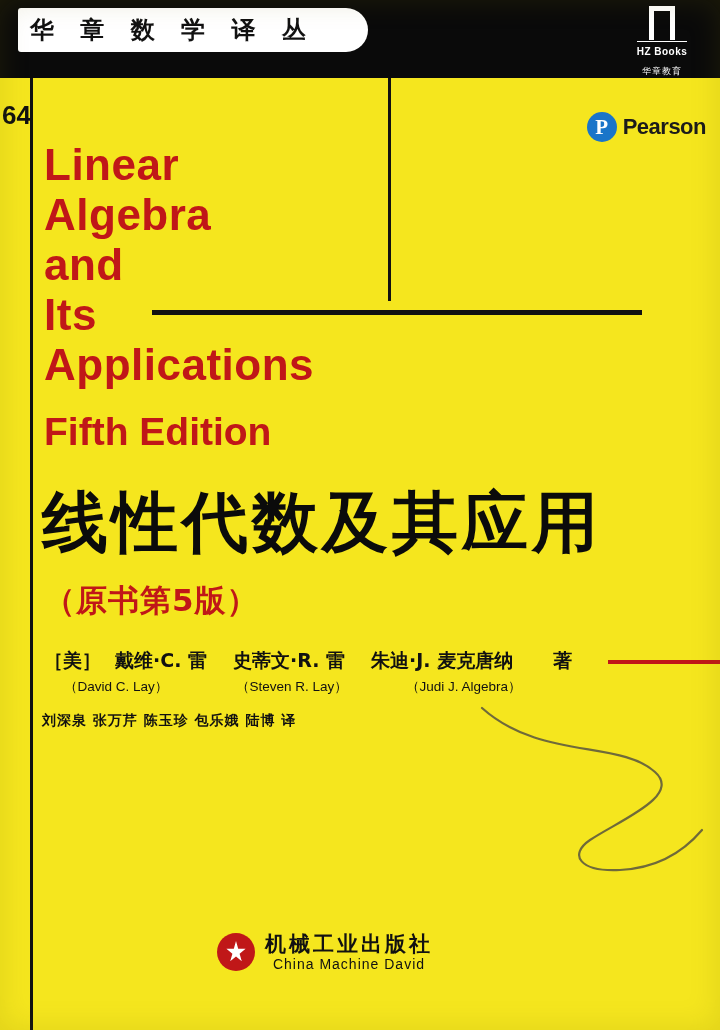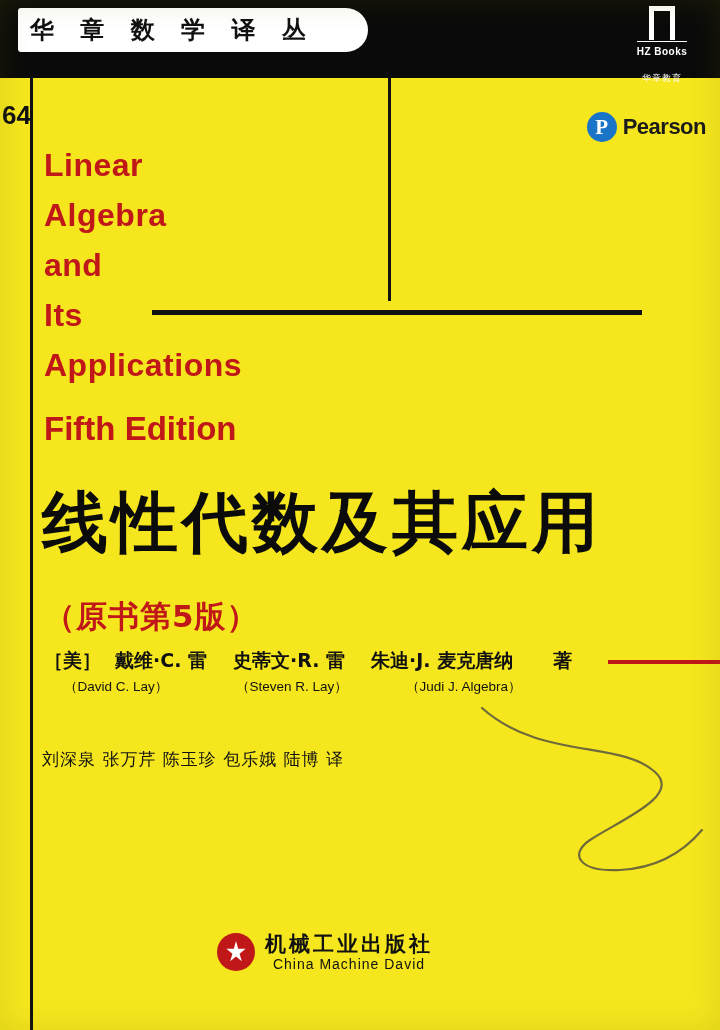--- a/index.html
+++ b/index.html
@@ -64,21 +64,21 @@
     font-weight: bold;
     letter-spacing: 0.5px;
     border-top: 1px solid #fff;
     padding-top: 4px;
     display: inline-block;
   }
   .hz-cn {
     font-family: "DejaVu Sans", sans-serif;
     font-size: 9px;
     letter-spacing: 1px;
-    margin-top: 13px;
+    margin-top: 6px;
   }
 
   
   .spine-rule {
     position: absolute;
     left: 30px; top: 78px;
     width: 3px;
     height: 952px;
     background: #111;
   }
@@ -142,49 +142,49 @@
   }
 
   
   .en-title {
     position: absolute;
     left: 44px; top: 140px;
     width: 560px;
     color: #c01718;
     font-family: "Liberation Sans", sans-serif;
     font-weight: bold;
-    font-size: 32px;
+    font-size: 44px;
     line-height: 50px;
     letter-spacing: 0.5px;
   }
   .en-title div { white-space: nowrap; }
   .en-edition {
     position: absolute;
     left: 44px; top: 410px;
     color: #c01718;
     font-family: "Liberation Sans", sans-serif;
     font-weight: bold;
-    font-size: 33px;
+    font-size: 39px;
     letter-spacing: 0px;
   }
 
   
   .cn-title {
     position: absolute;
     left: 42px; top: 478px;
     font-family: "DejaVu Sans", sans-serif;
     font-weight: bold;
     font-size: 66px;
     letter-spacing: 4px;
     color: #0b0b0b;
     white-space: nowrap;
   }
   .cn-edition {
     position: absolute;
-    left: 44px; top: 596px;
+    left: 44px; top: 580px;
     font-family: "DejaVu Sans", sans-serif;
     font-weight: bold;
     font-size: 31px;
     color: #c01718;
     letter-spacing: 1px;
     white-space: nowrap;
   }
 
   
   .authors {
@@ -211,24 +211,24 @@
     font-size: 13.5px;
     color: #111;
     white-space: nowrap;
   }
   .authors-en span { display: inline-block; margin-left: 20px; }
   .en1 { margin-left: 44px; width: 152px; }
   .en2 { width: 150px; }
   .en3 { width: 170px; }
   .translators {
     position: absolute;
-    left: 42px; top: 748px;
-    font-family: "DejaVu Sans", sans-serif;
-    font-size: 17px;
-    font-weight: normal;
+    left: 42px; top: 712px;
+    font-family: "DejaVu Sans", sans-serif;
+    font-size: 14px;
+    font-weight: bold;
     color: #111;
     letter-spacing: 1px;
     white-space: nowrap;
   }
 
   
   .squiggle {
     position: absolute;
     left: 470px; top: 700px;
     width: 250px;

